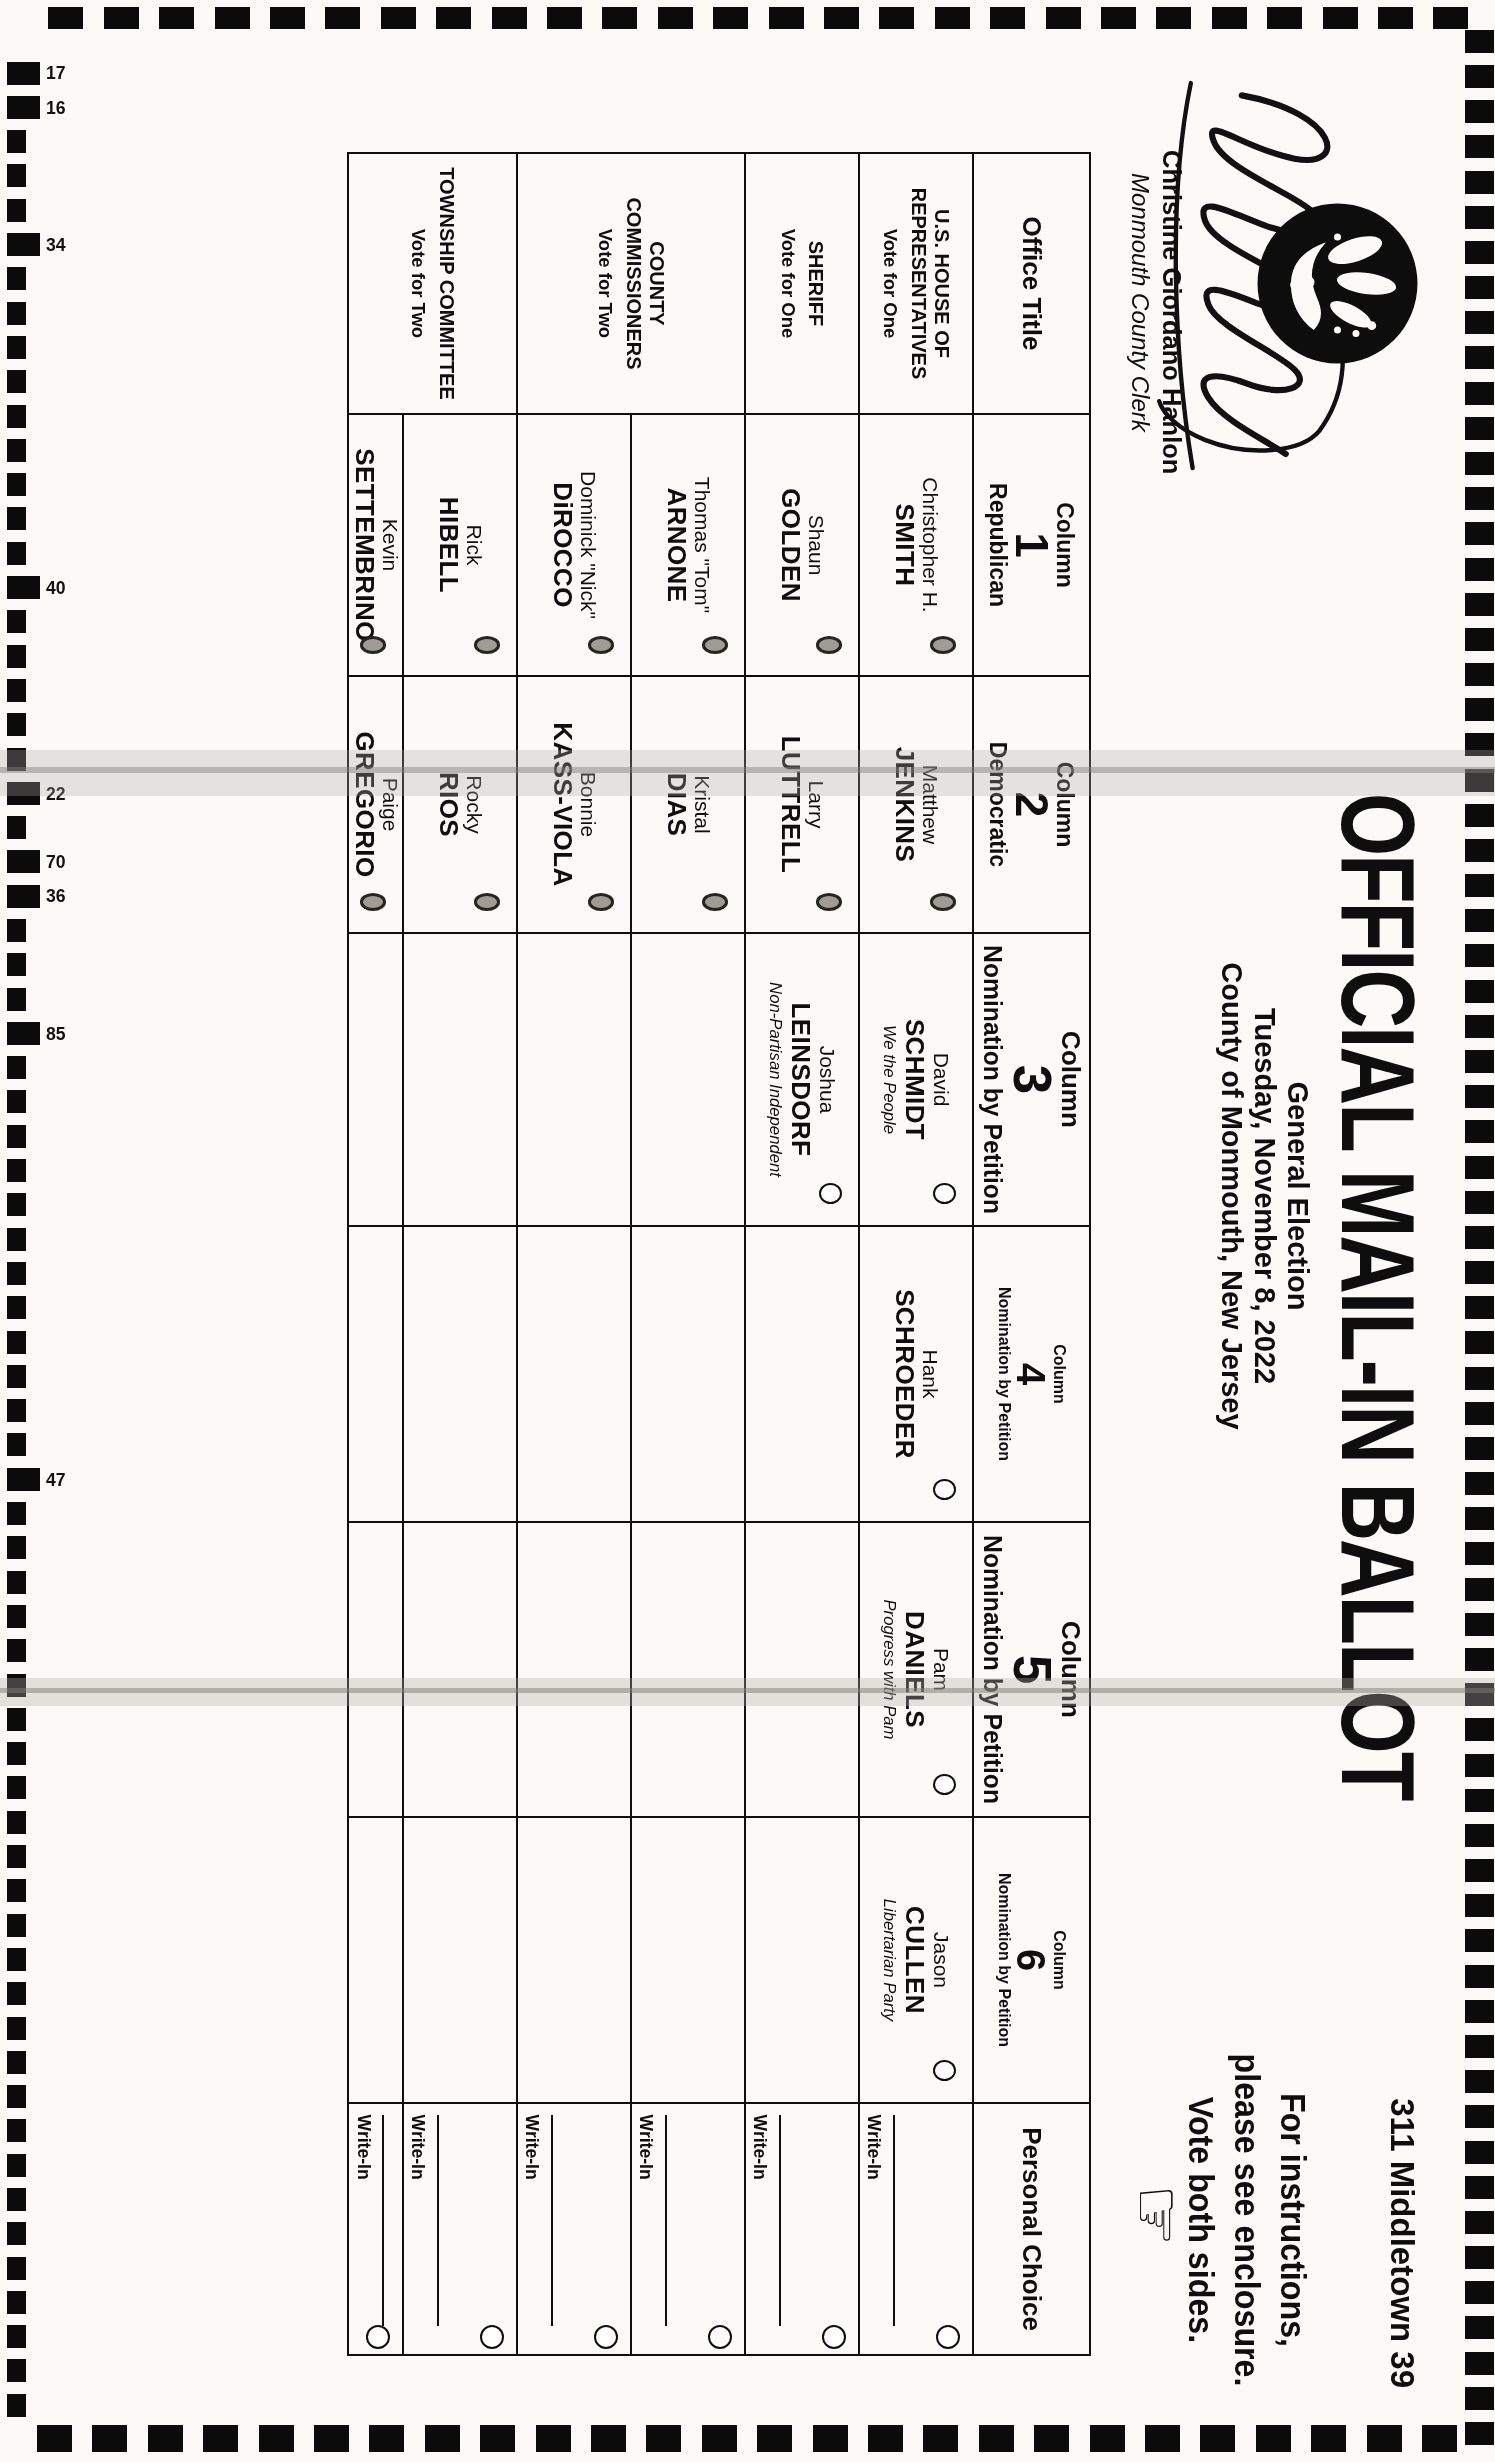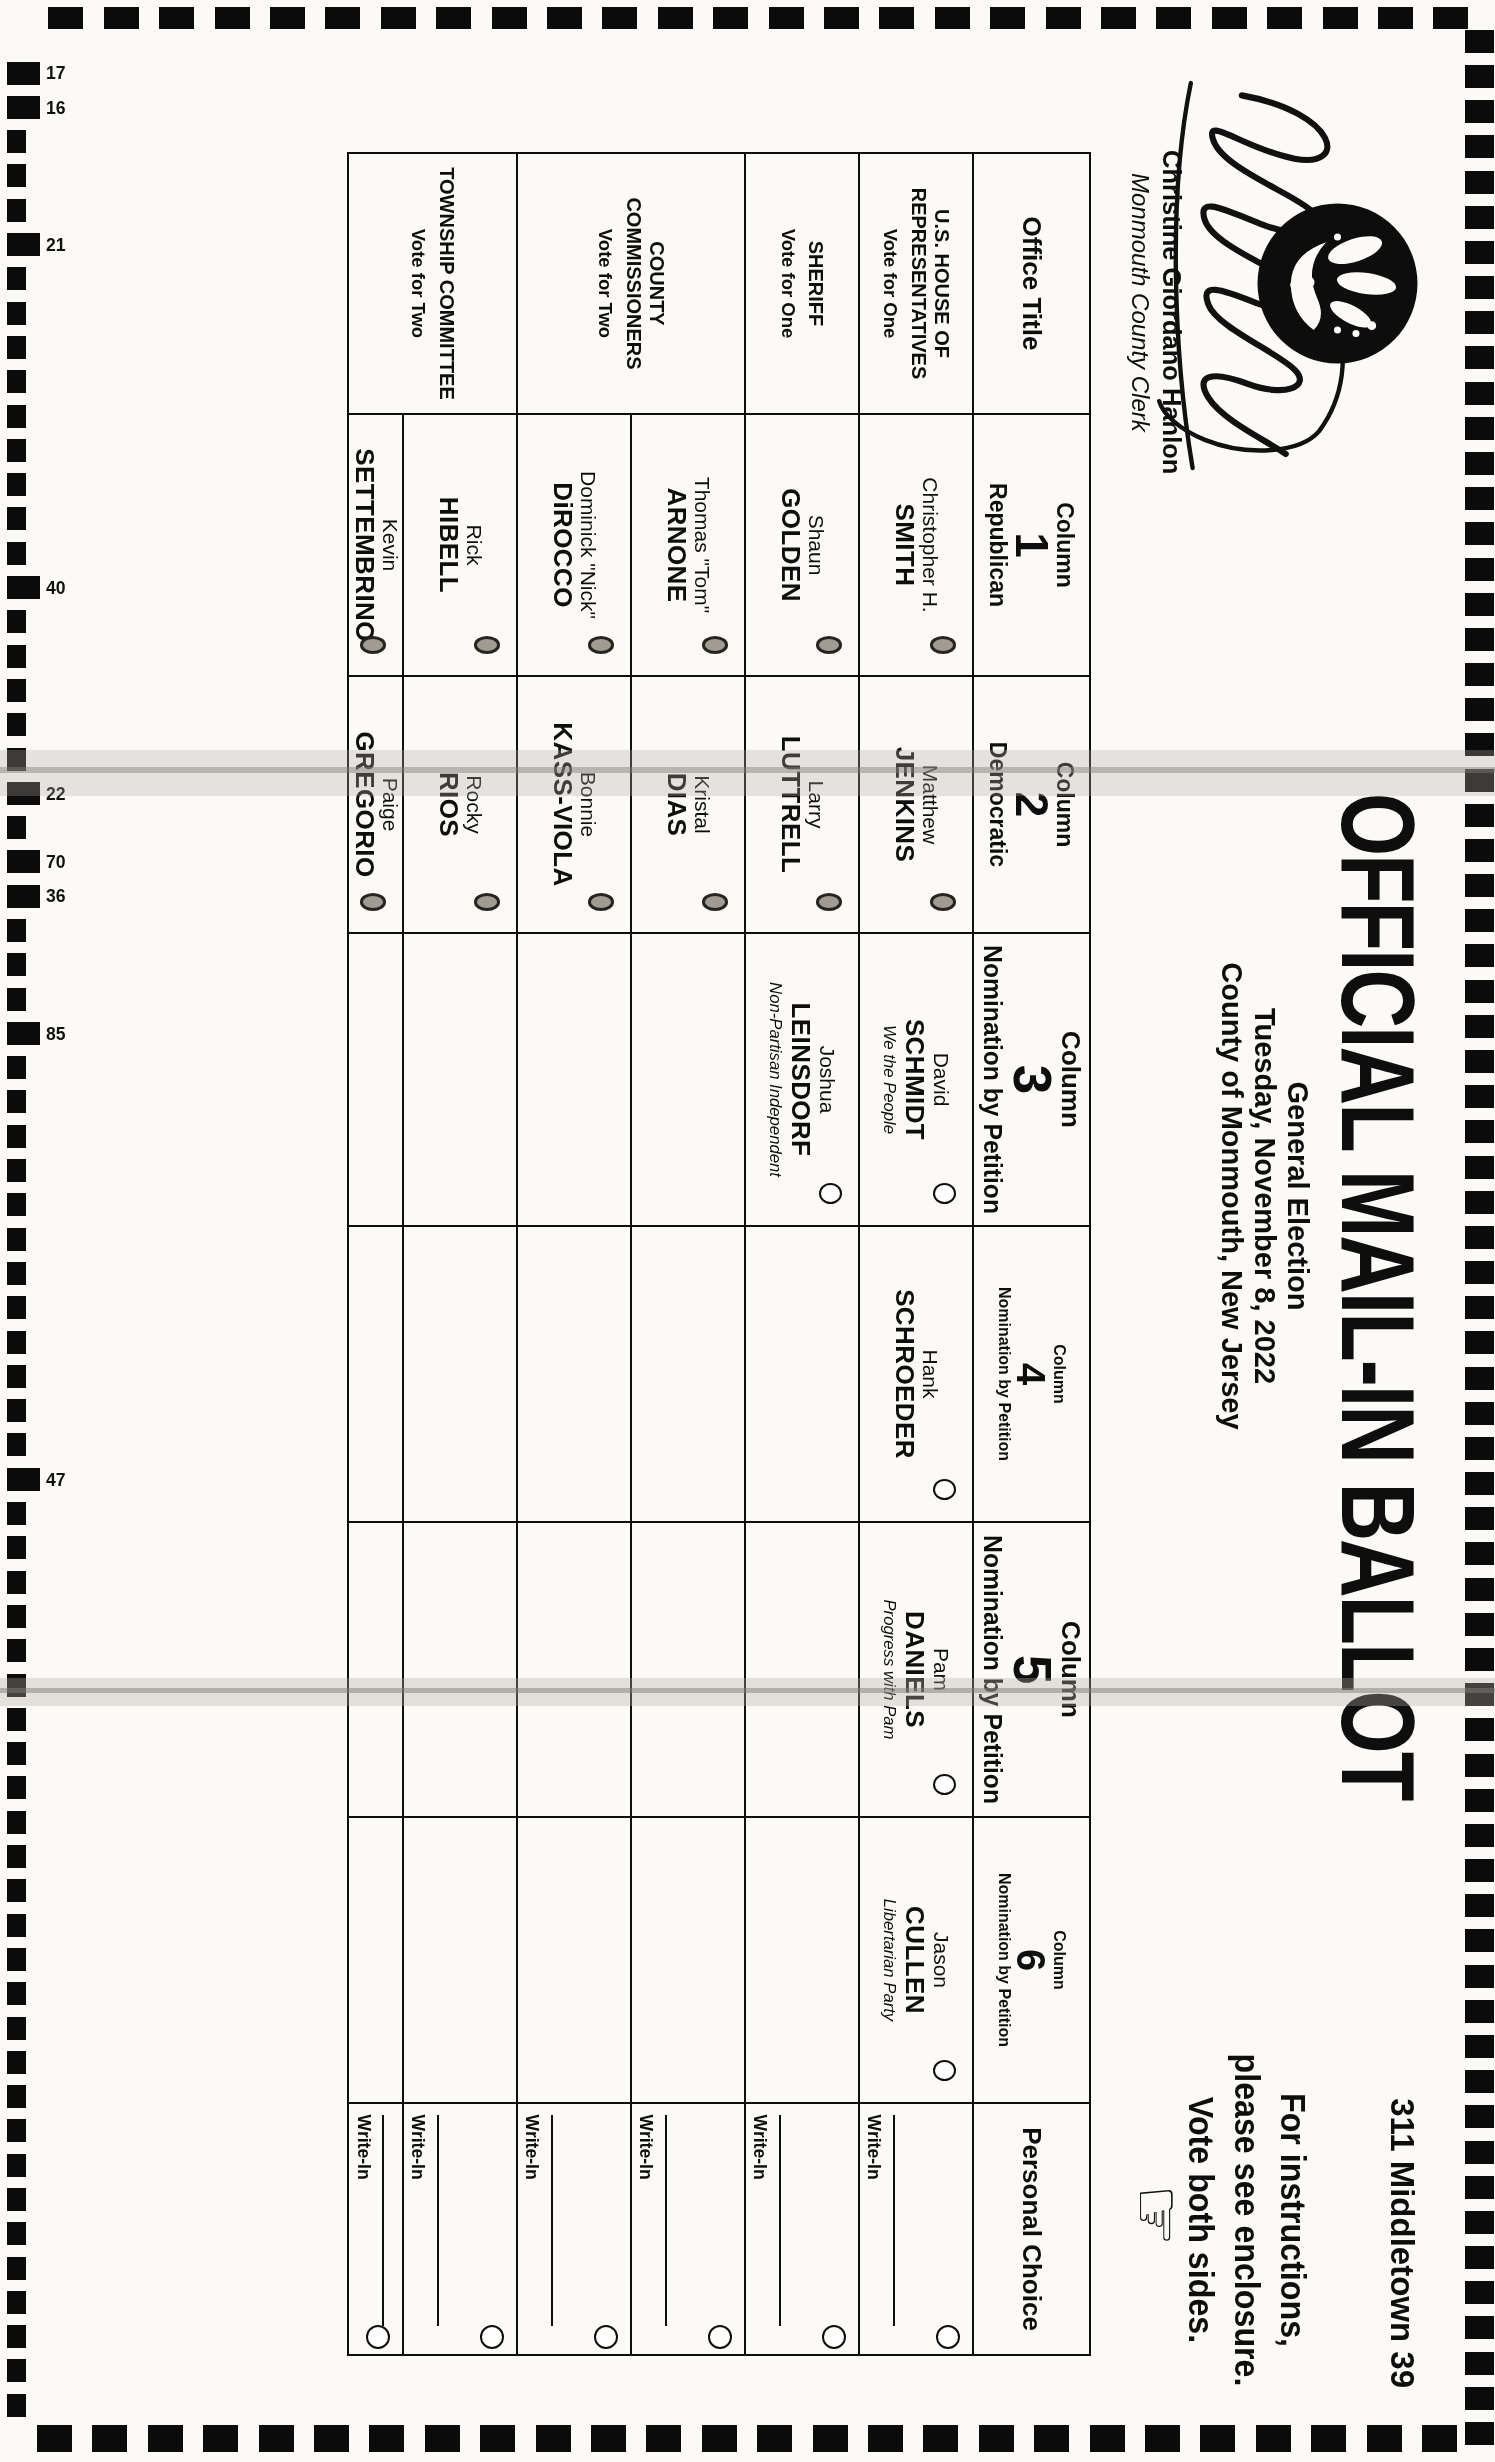--- a/index.html
+++ b/index.html
@@ -455,21 +455,21 @@
     <div class="tm" style="left: 1465px; top: 2387px; width: 29px; height: 23px;"></div>
     <div class="tm" style="left: 1465px; top: 2422px; width: 29px; height: 23px;"></div>
     <div class="tm" style="left: 7px; top: 62px; width: 33px; height: 23px;"></div>
     <div class="tm-label" style="top: 63px;">17</div>
     <div class="tm" style="left: 7px; top: 96px; width: 33px; height: 23px;"></div>
     <div class="tm-label" style="top: 98px;">16</div>
     <div class="tm" style="left: 7px; top: 130px; width: 19.3px; height: 23px;"></div>
     <div class="tm" style="left: 7px; top: 164px; width: 19.3px; height: 23px;"></div>
     <div class="tm" style="left: 7px; top: 199px; width: 19.3px; height: 23px;"></div>
     <div class="tm" style="left: 7px; top: 233px; width: 33px; height: 23px;"></div>
-    <div class="tm-label" style="top: 235px;">21</div>
+    <div class="tm-label" style="top: 235px;">34</div>
     <div class="tm" style="left: 7px; top: 267px; width: 19.3px; height: 23px;"></div>
     <div class="tm" style="left: 7px; top: 302px; width: 19.3px; height: 23px;"></div>
     <div class="tm" style="left: 7px; top: 336px; width: 19.3px; height: 23px;"></div>
     <div class="tm" style="left: 7px; top: 370px; width: 19.3px; height: 23px;"></div>
     <div class="tm" style="left: 7px; top: 405px; width: 19.3px; height: 23px;"></div>
     <div class="tm" style="left: 7px; top: 439px; width: 19.3px; height: 23px;"></div>
     <div class="tm" style="left: 7px; top: 473px; width: 19.3px; height: 23px;"></div>
     <div class="tm" style="left: 7px; top: 507px; width: 19.3px; height: 23px;"></div>
     <div class="tm" style="left: 7px; top: 542px; width: 19.3px; height: 23px;"></div>
     <div class="tm" style="left: 7px; top: 576px; width: 33px; height: 23px;"></div>

